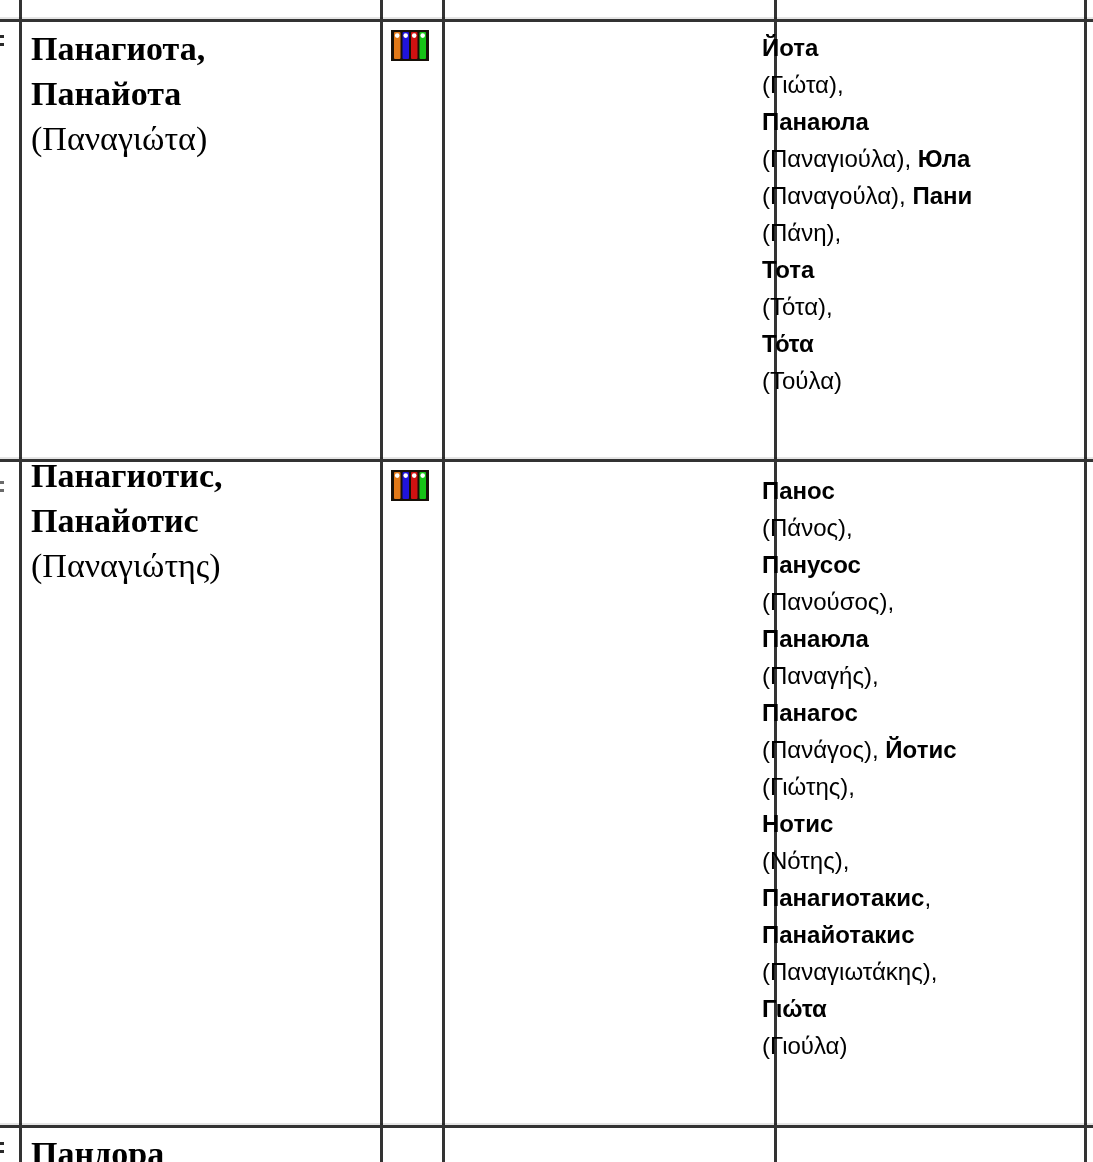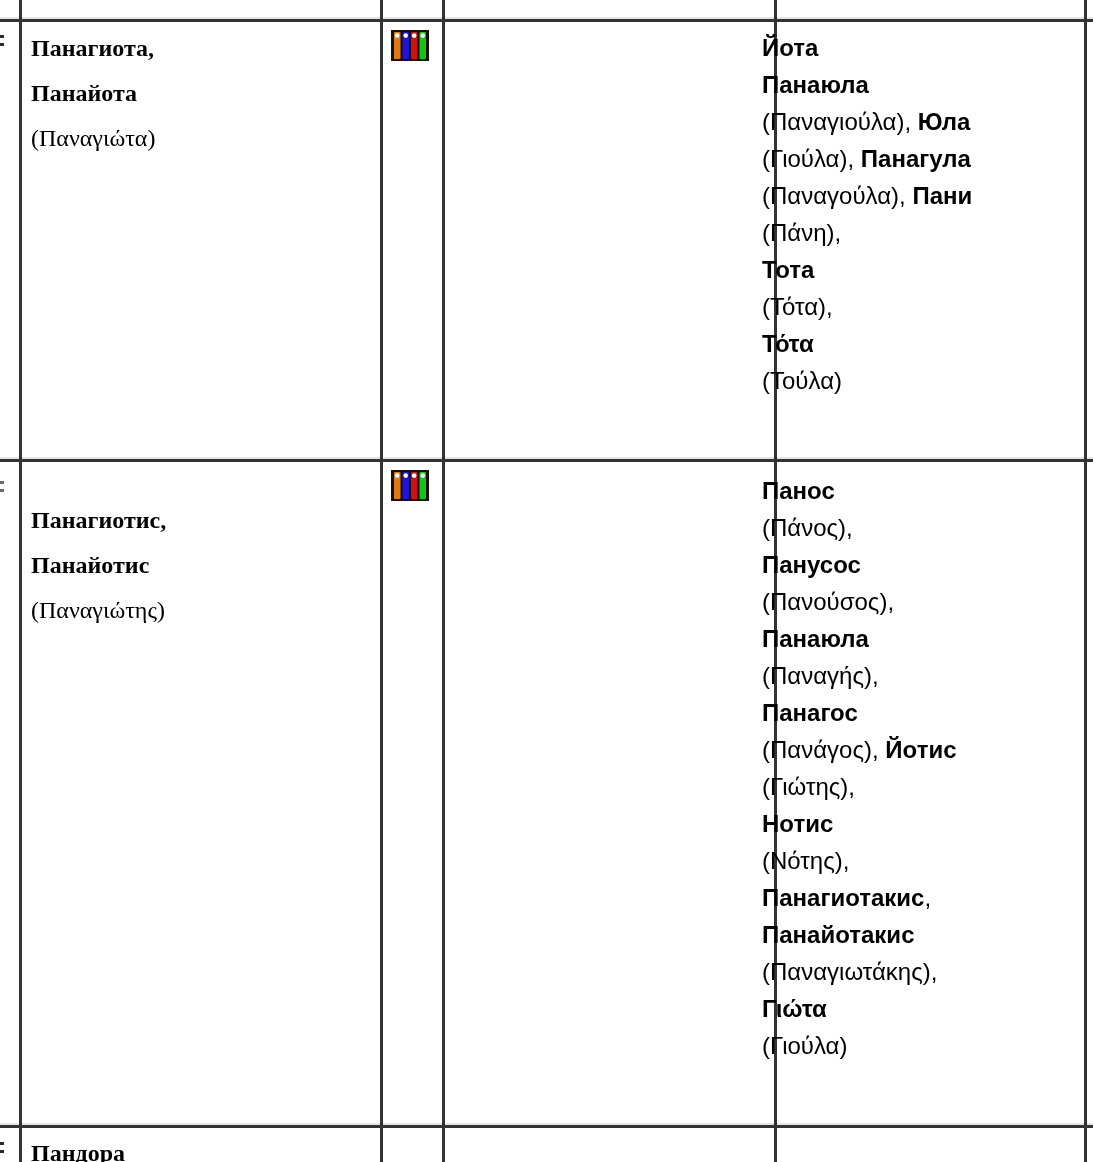--- a/index.html
+++ b/index.html
@@ -7,21 +7,21 @@
     position:relative; width:1093px; height:1162px;
     overflow:hidden; background:#ffffff;
     font-family:"Liberation Sans", sans-serif; color:#000;
   }
   
   .vline { position:absolute; top:0; width:3px; height:1162px; background:#333; }
   .hline { position:absolute; left:0; width:1093px; height:3px; background:#333; box-shadow:0 -2px 0 rgba(0,0,0,0.10); }
   
   .name-cell {
     position:absolute; left:31px; width:345px;
-    font-family:"Liberation Serif", serif; font-size:24px; line-height:45px;
+    font-family:"Liberation Serif", serif; font-size:34px; line-height:45px;
   }
   .dim-cell {
     position:absolute; left:762px; width:300px;
     font-family:"Liberation Sans", sans-serif; font-size:24px; line-height:37px;
   }
   .tline { white-space:pre; }
   .b { font-weight:bold; }
   .icon-wrap { position:absolute; left:391px; width:38px; height:31px; }
   .icon-wrap svg { display:block; }
   
@@ -58,32 +58,32 @@
       <rect x="28.5" y="2" width="6.5" height="27" rx="1" fill="#16c316"></rect>
       <circle cx="6.2" cy="5.6" r="2.3" fill="#ffffff"></circle>
       <circle cx="14.7" cy="5.6" r="2.3" fill="#ffffff"></circle>
       <circle cx="23.2" cy="5.6" r="2.3" fill="#ffffff"></circle>
       <circle cx="31.7" cy="5.6" r="2.3" fill="#ffffff"></circle>
     </svg>
   </div>
 
   <div class="dim-cell" style="top:29px">
       <div class="tline"><span class="b">Йота</span></div>
+      <div class="tline"><span class="r">(Γιώτα),</span></div>
       <div class="tline"><span class="b">Панаюла</span></div>
       <div class="tline"><span class="r">(Παναγιούλα), </span><span class="b">Юла</span></div>
-      <div class="tline"><span class="r">(Γιούλα), </span><span class="b">Панагула</span></div>
       <div class="tline"><span class="r">(Παναγούλα), </span><span class="b">Пани</span></div>
       <div class="tline"><span class="r">(Πάνη),</span></div>
       <div class="tline"><span class="b">Тота</span></div>
       <div class="tline"><span class="r">(Τότα),</span></div>
       <div class="tline"><span class="b">Τότα</span></div>
       <div class="tline"><span class="r">(Τούλα)</span></div>
     </div>
 
-  <div class="name-cell" style="top:498px">
+  <div class="name-cell" style="top:453px">
       <div class="tline"><span class="b">Панагиотис,</span></div>
       <div class="tline"><span class="b">Панайотис</span></div>
       <div class="tline"><span class="r">(Παναγιώτης)</span></div>
     </div>
 
   <div class="icon-wrap" style="top:470px">
     <svg width="38" height="31" viewBox="0 0 38 31" xmlns="http://www.w3.org/2000/svg">
       <rect x="0" y="0" width="38" height="31" fill="#161008"></rect>
       <rect x="3" y="2" width="6.5" height="27" rx="1" fill="#e07818"></rect>
       <rect x="11.5" y="2" width="6.5" height="27" rx="1" fill="#2014dc"></rect>

